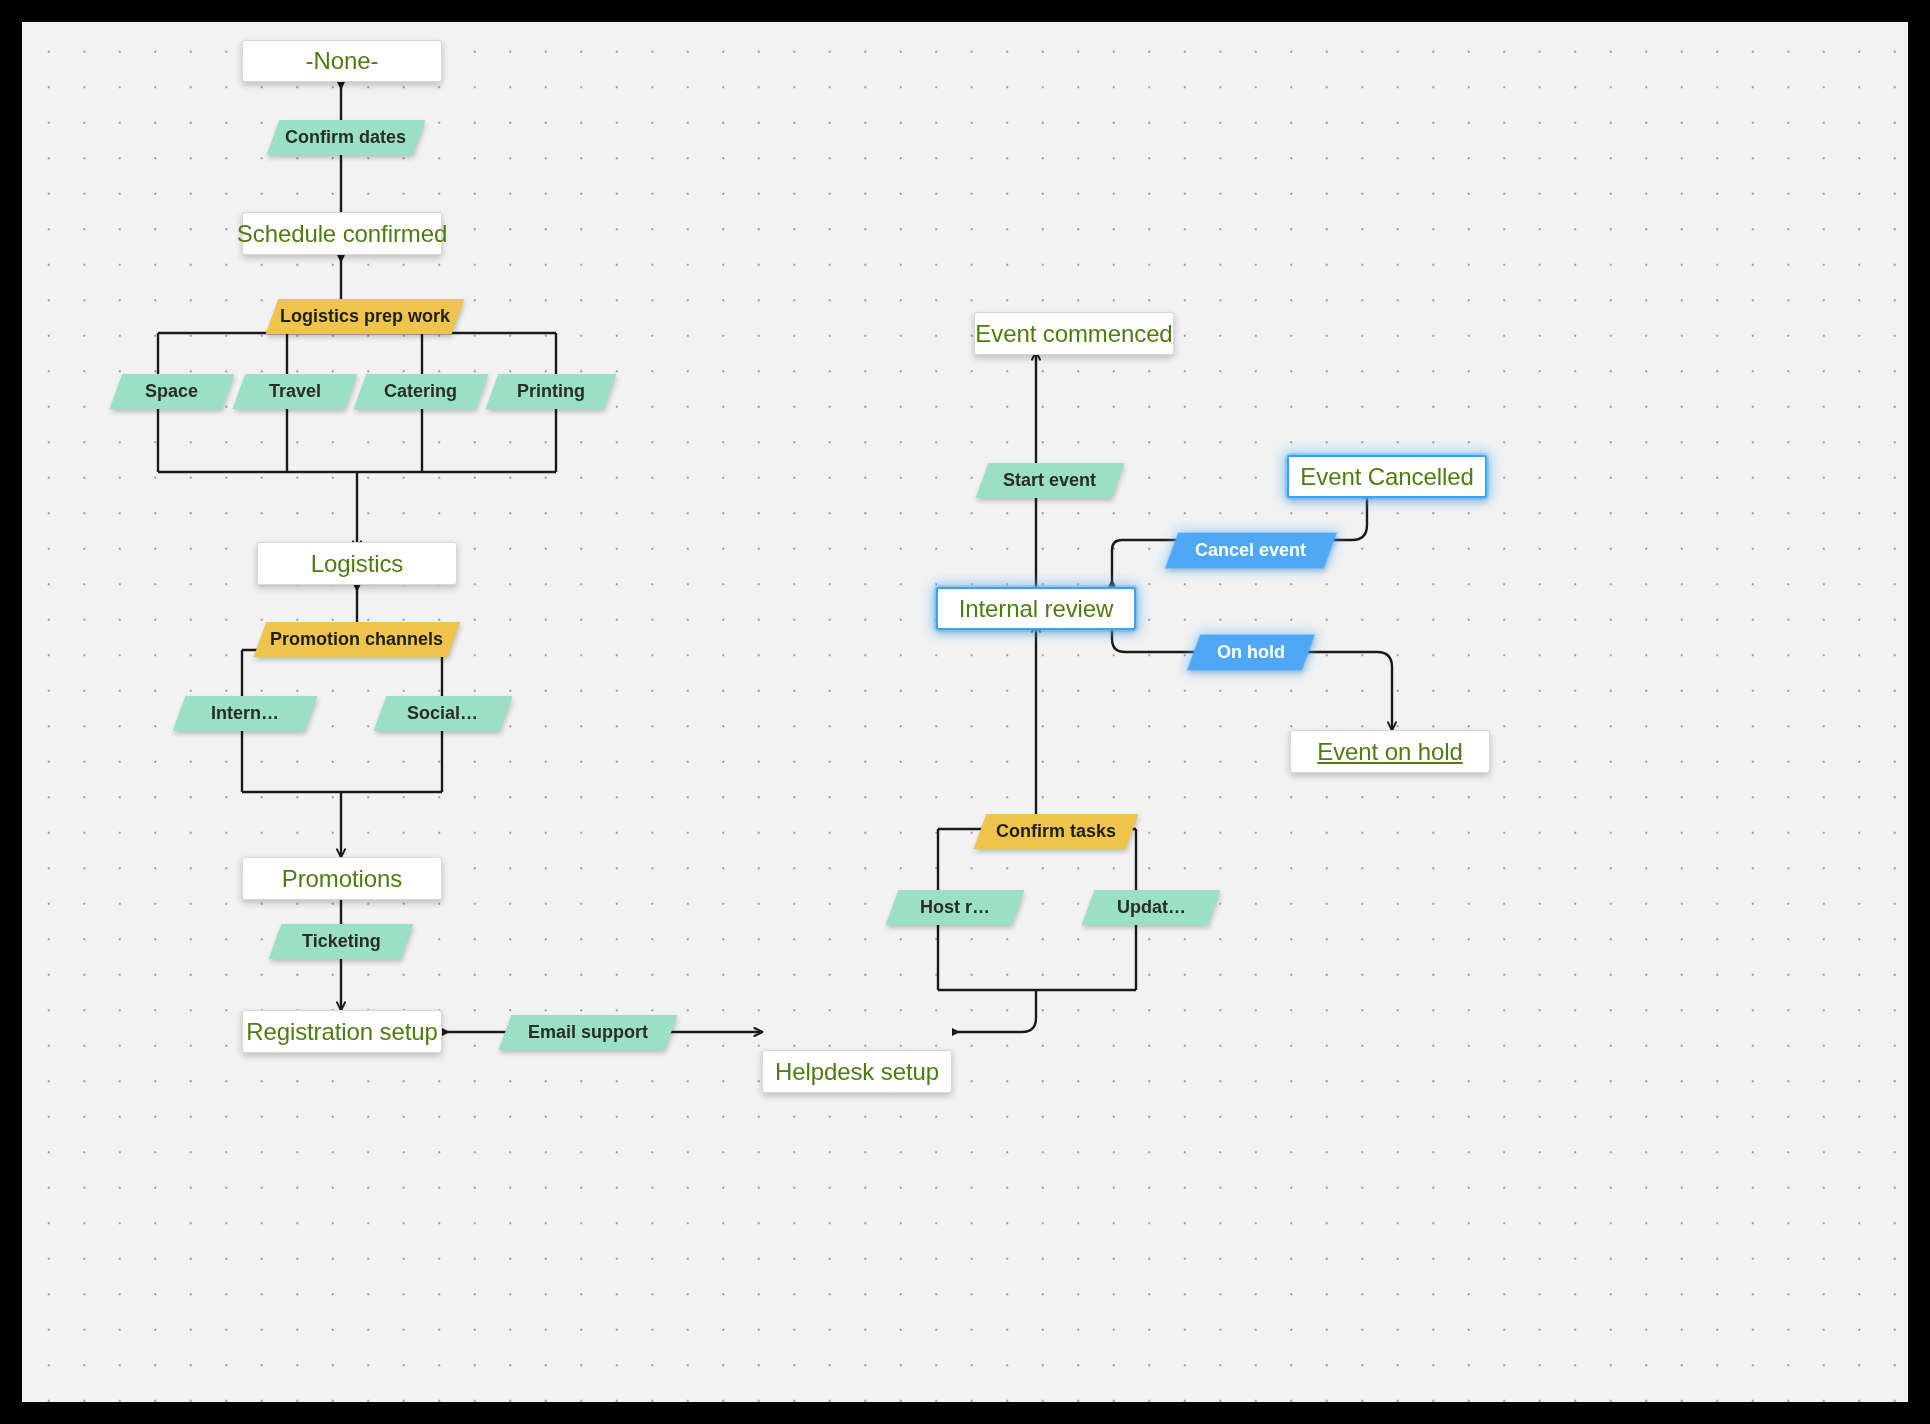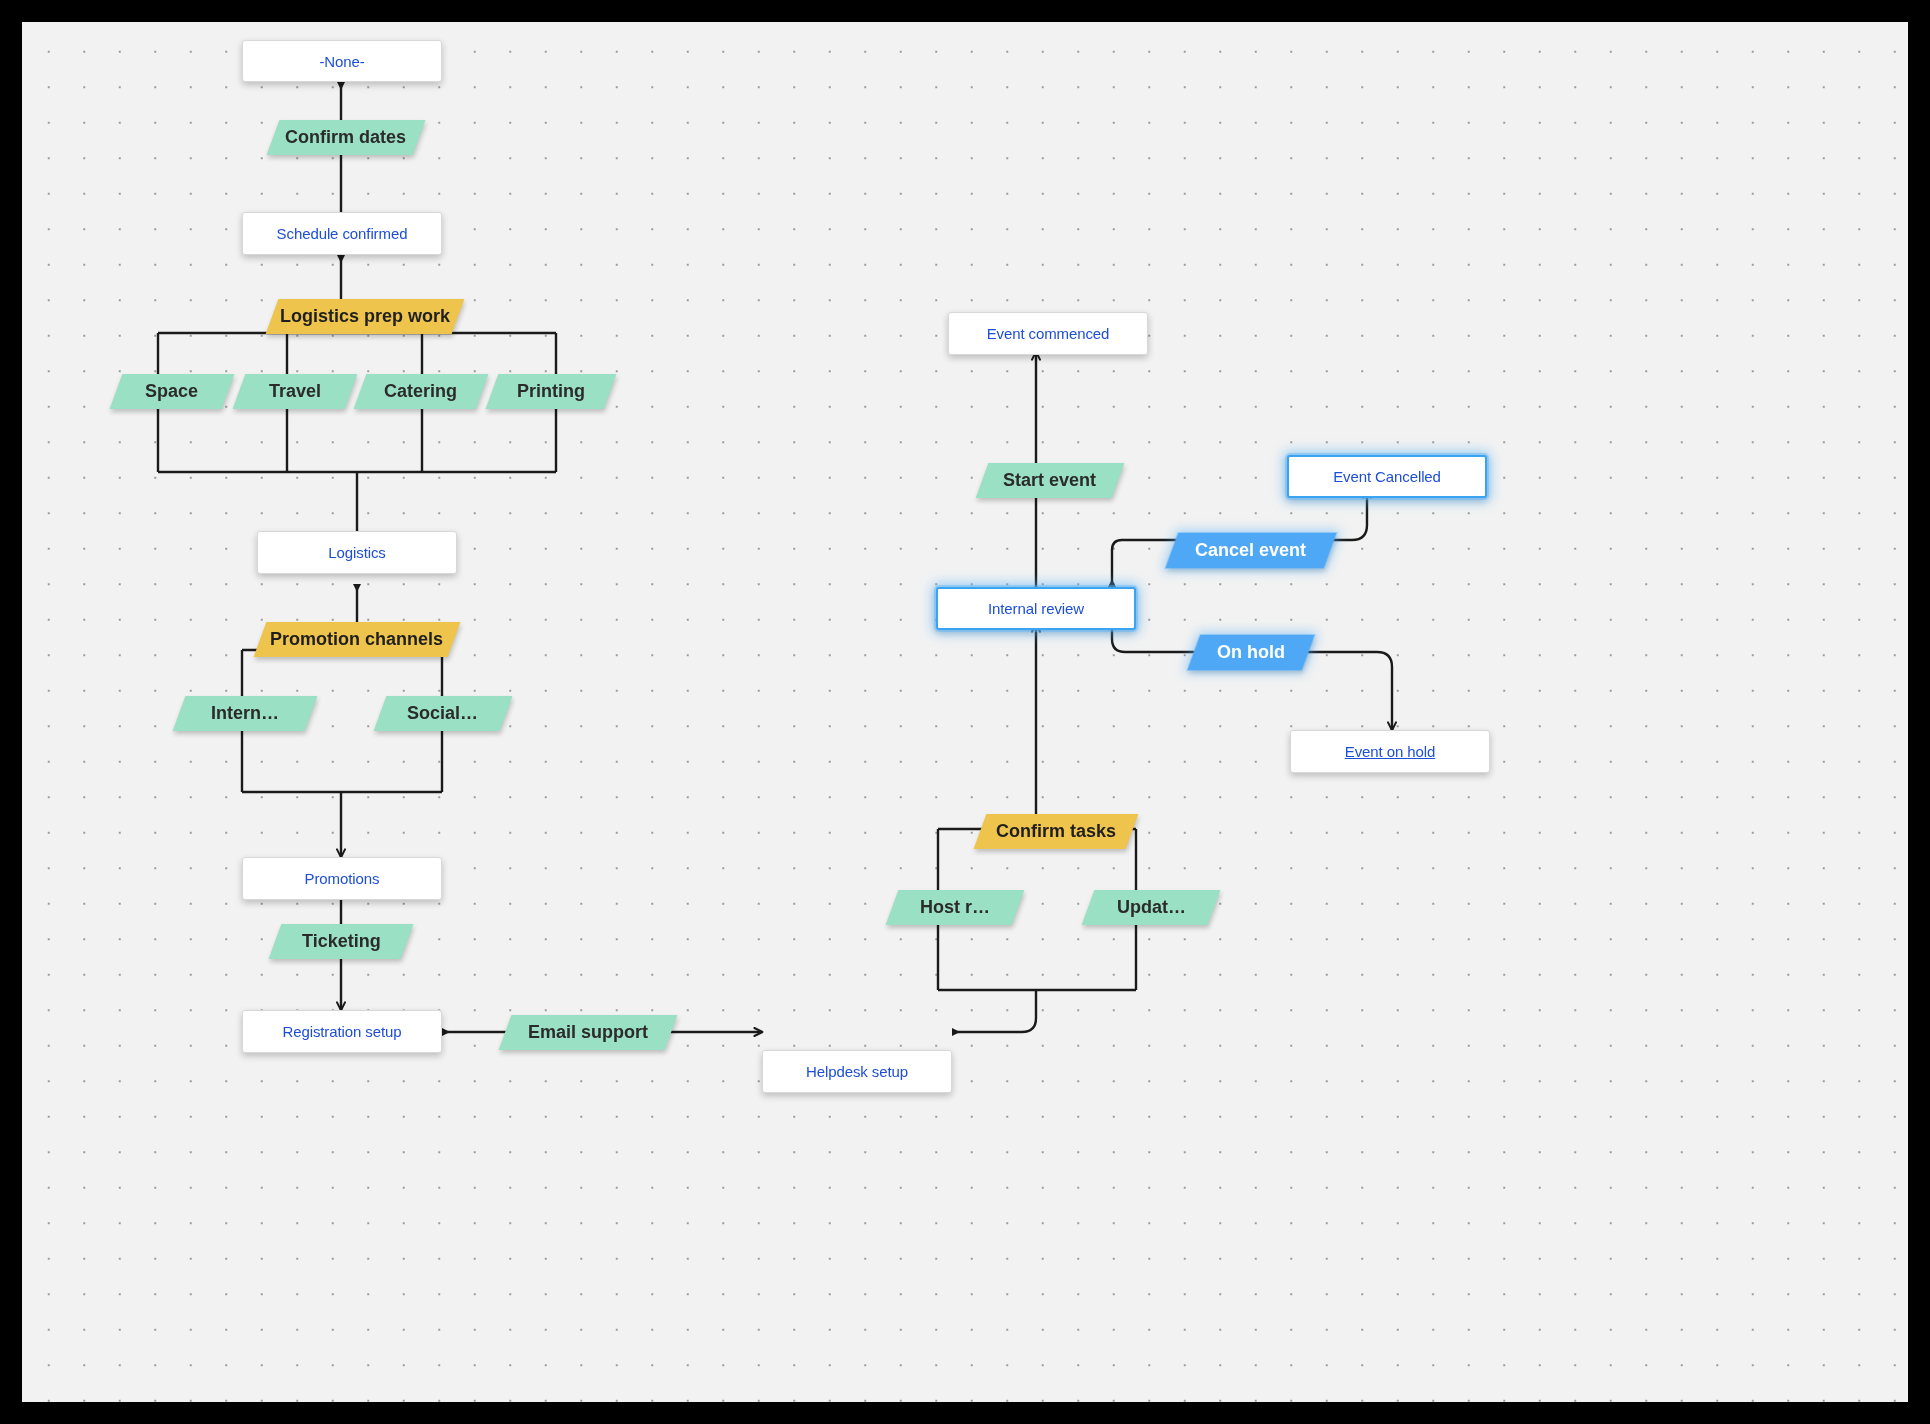--- a/index.html
+++ b/index.html
@@ -39,22 +39,22 @@
   
   .node {
     position: absolute;
     box-sizing: border-box;
     background: #ffffff;
     border: 1px solid #d8d8d8;
     border-radius: 3px;
     display: flex;
     align-items: center;
     justify-content: center;
-    color: #1d4ed8;
-    font-size: 15px;
+    color: #4d7c0f;
+    font-size: 24px;
     font-family: "Liberation Sans", sans-serif;
     letter-spacing: -0.1px;
     box-shadow: 0 3px 7px rgba(0,0,0,0.22);
     white-space: nowrap;
     z-index: 5;
   }
   .node.sel {
     border: 2px solid #3aa3f2;
     box-shadow: 0 0 0 2px rgba(90,180,250,0.40),
                 0 0 12px 4px rgba(90,180,250,0.55),
@@ -151,41 +151,41 @@
     </svg>
 
     <div class="node" style="left:220px;  top:18px;  width:200px; height:42px;">
       <span>-None-</span>
     </div>
 
     <div class="node" style="left:220px;  top:190px; width:200px; height:43px;">
       <span>Schedule confirmed</span>
     </div>
 
-    <div class="node" style="left:235px;  top:509px; width:200px; height:43px;">
+    <div class="node" style="left:235px;  top:520px; width:200px; height:43px;">
       <span>Logistics</span>
     </div>
 
     <div class="node" style="left:220px;  top:835px; width:200px; height:43px;justify-content:center;">
       <span>Promotions</span>
     </div>
 
     <div class="node" style="left:220px;  top:988px; width:200px; height:43px;">
       <span>Registration setup</span>
     </div>
 
     <div class="node" style="left:740px;  top:988px; width:190px; height:43px;margin-top:40px;">
       <span>Helpdesk setup</span>
     </div>
 
     <div class="node sel" style="left:914px; top:565px; width:200px; height:43px;">
       <span>Internal review</span>
     </div>
 
-    <div class="node" style="left:926px;  top:290px; width:200px; height:43px;">
+    <div class="node" style="left:952px;  top:290px; width:200px; height:43px;">
       <span>Event commenced</span>
     </div>
 
     <div class="node sel" style="left:1265px; top:433px; width:200px; height:43px;align-items:center;">
       <span>Event Cancelled</span>
     </div>
 
     <div class="node" style="left:1268px; top:708px; width:200px; height:43px;text-decoration:underline;">
       <span>Event on hold</span>
     </div>

